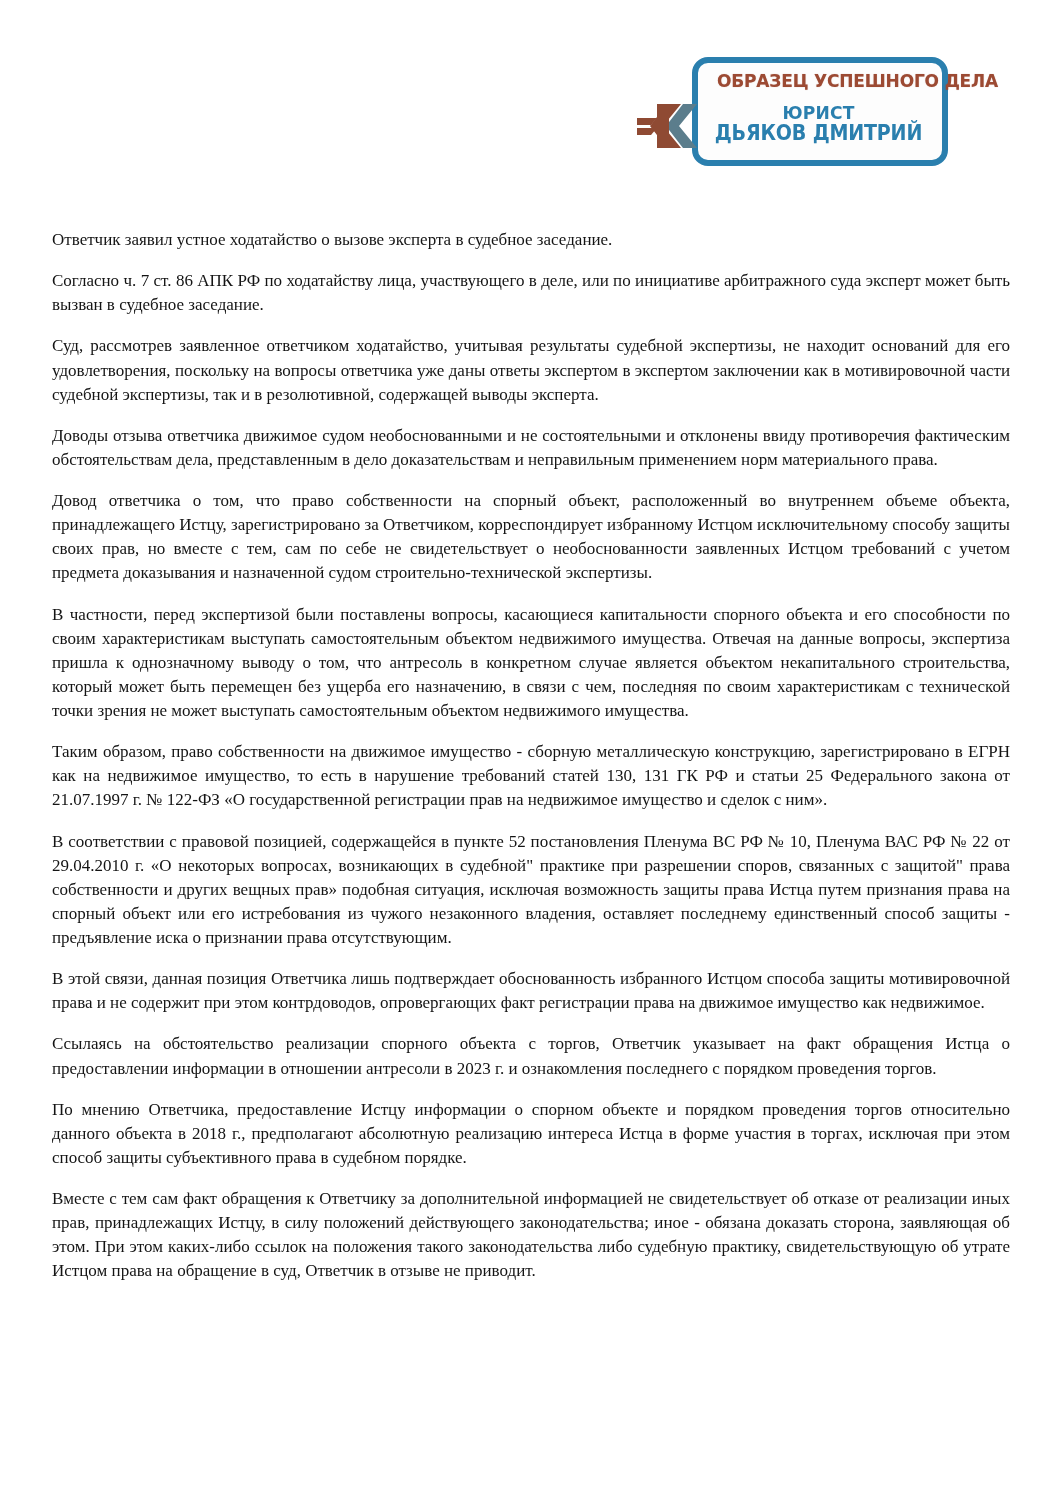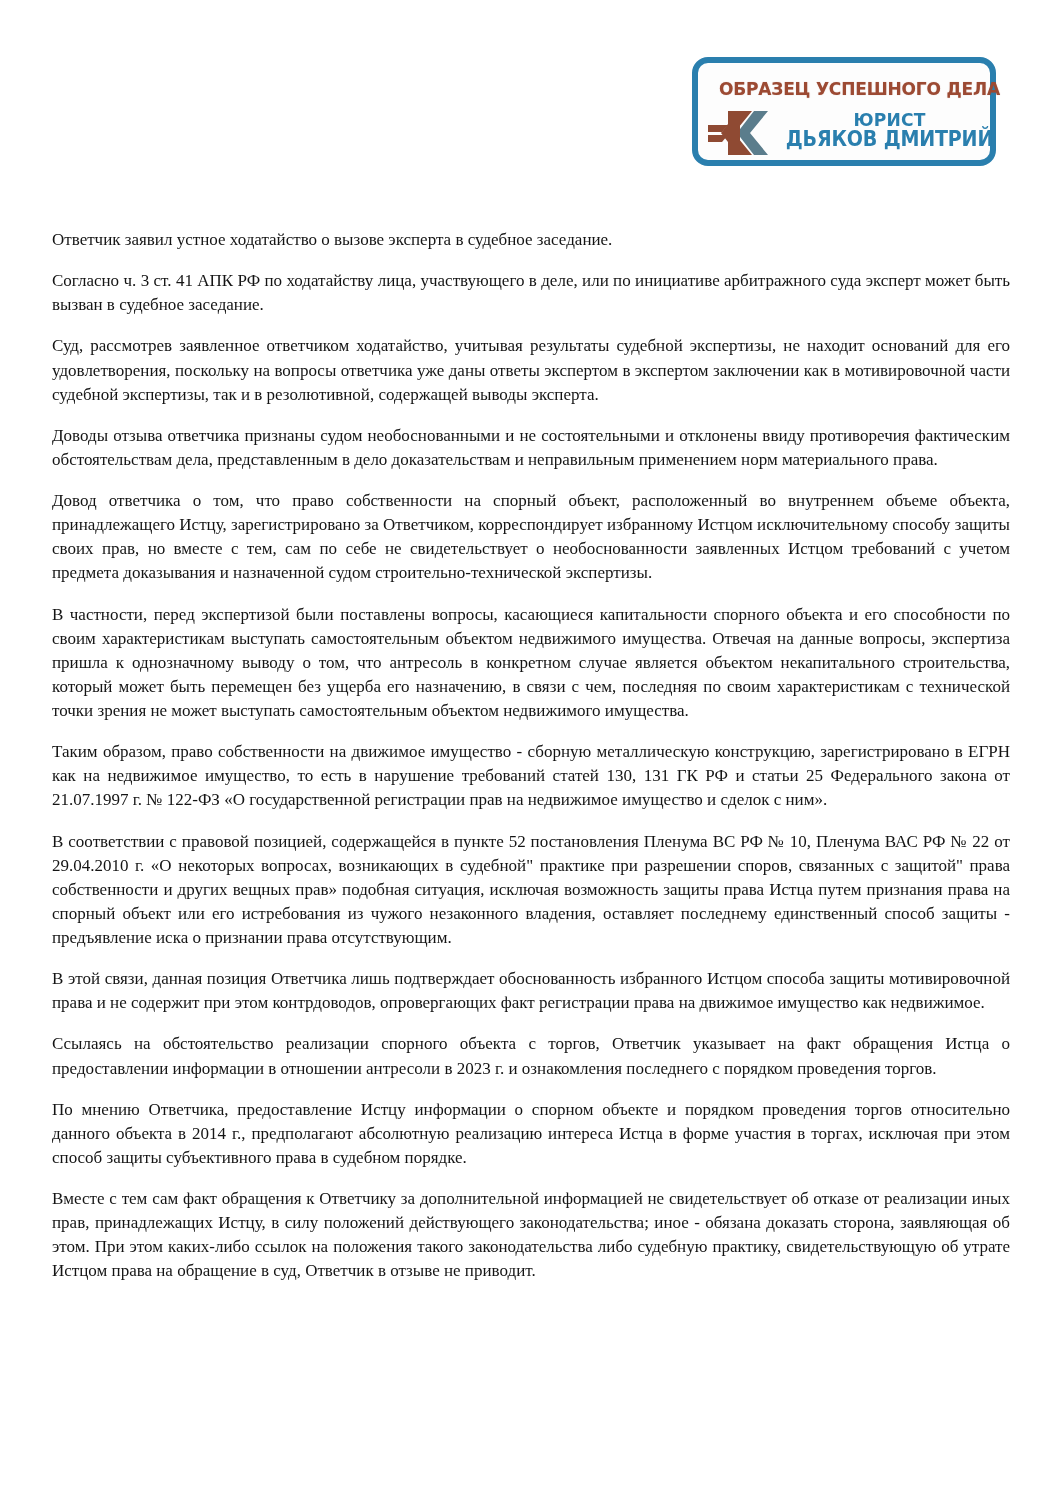--- a/index.html
+++ b/index.html
@@ -16,31 +16,31 @@
     background: #ffffff;
     overflow: hidden;
     font-family: "Liberation Serif", "DejaVu Serif", serif;
   }
 
   
   .stamp {
     position: absolute;
     left: 692px;
     top: 57px;
-    width: 304px;
+    width: 256px;
     height: 109px;
     box-sizing: border-box;
     border: 6px solid #2a7fae;
     border-radius: 16px;
     background: #fdfdfd;
     display: flex;
     flex-direction: column;
     align-items: stretch;
     justify-content: flex-start;
-    padding: 15px 10px 6px 10px;
+    padding: 7px 10px 6px 10px;
   }
 
   .stamp-title {
     font-family: "DejaVu Sans", "Liberation Sans", sans-serif;
     font-weight: bold;
     font-size: 18.5px;
     letter-spacing: -0.2px;
     color: #9c4a33;
     text-align: center;
     line-height: 1;
@@ -49,21 +49,21 @@
     transform-origin: center center;
     text-shadow: 0 0 1px rgba(156,74,51,0.45);
     margin-top: 2px;
   }
 
   .stamp-body {
     flex: 1;
     display: flex;
     flex-direction: row;
     align-items: center;
-    justify-content: space-between;
+    justify-content: flex-end;
     margin-top: 4px;
   }
 
   .stamp-emblem {
     width: 70px;
     height: 56px;
     flex: 0 0 auto;
     margin-left: -2px;
     margin-right: 2px;
   }
@@ -141,26 +141,26 @@
       </span>
       <span class="stamp-names">
         <span class="stamp-role">ЮРИСТ</span>
         <span class="stamp-person">ДЬЯКОВ ДМИТРИЙ</span>
       </span>
     </div>
   </div>
 
   <div class="doc">
     <p class="para nojustify">Ответчик заявил устное ходатайство о вызове эксперта в судебное заседание.</p>
-    <p class="para">Согласно ч. 3 ст. 41 АПК РФ по ходатайству лица, участвующего в деле, или по инициативе арбитражного суда эксперт может быть вызван в судебное заседание.</p>
+    <p class="para">Согласно ч. 7 ст. 86 АПК РФ по ходатайству лица, участвующего в деле, или по инициативе арбитражного суда эксперт может быть вызван в судебное заседание.</p>
     <p class="para">Суд, рассмотрев заявленное ответчиком ходатайство, учитывая результаты судебной экспертизы, не находит оснований для его удовлетворения, поскольку на вопросы ответчика уже даны ответы экспертом в экспертом заключении как в мотивировочной части судебной экспертизы, так и в резолютивной, содержащей выводы эксперта.</p>
-    <p class="para">Доводы отзыва ответчика признаны судом необоснованными и не состоятельными и отклонены ввиду противоречия фактическим обстоятельствам дела, представленным в дело доказательствам и неправильным применением норм материального права.</p>
+    <p class="para">Доводы отзыва ответчика движимое судом необоснованными и не состоятельными и отклонены ввиду противоречия фактическим обстоятельствам дела, представленным в дело доказательствам и неправильным применением норм материального права.</p>
     <p class="para">Довод ответчика о том, что право собственности на спорный объект, расположенный во внутреннем объеме объекта, принадлежащего Истцу, зарегистрировано за Ответчиком, корреспондирует избранному Истцом исключительному способу защиты своих прав, но вместе с тем, сам по себе не свидетельствует о необоснованности заявленных Истцом требований с учетом предмета доказывания и назначенной судом строительно-технической экспертизы.</p>
     <p class="para">В частности, перед экспертизой были поставлены вопросы, касающиеся капитальности спорного объекта и его способности по своим характеристикам выступать самостоятельным объектом недвижимого имущества. Отвечая на данные вопросы, экспертиза пришла к однозначному выводу о том, что антресоль в конкретном случае является объектом некапитального строительства, который может быть перемещен без ущерба его назначению, в связи с чем, последняя по своим характеристикам с технической точки зрения не может выступать самостоятельным объектом недвижимого имущества.</p>
     <p class="para">Таким образом, право собственности на движимое имущество - сборную металлическую конструкцию, зарегистрировано в ЕГРН как на недвижимое имущество, то есть в нарушение требований статей 130, 131 ГК РФ и статьи 25 Федерального закона от 21.07.1997 г. № 122-ФЗ «О государственной регистрации прав на недвижимое имущество и сделок с ним».</p>
     <p class="para">В соответствии с правовой позицией, содержащейся в пункте 52 постановления Пленума ВС РФ № 10, Пленума ВАС РФ № 22 от 29.04.2010 г. «О некоторых вопросах, возникающих в судебной" практике при разрешении споров, связанных с защитой" права собственности и других вещных прав» подобная ситуация, исключая возможность защиты права Истца путем признания права на спорный объект или его истребования из чужого незаконного владения, оставляет последнему единственный способ защиты - предъявление иска о признании права отсутствующим.</p>
     <p class="para">В этой связи, данная позиция Ответчика лишь подтверждает обоснованность избранного Истцом способа защиты мотивировочной права и не содержит при этом контрдоводов, опровергающих факт регистрации права на движимое имущество как недвижимое.</p>
     <p class="para">Ссылаясь на обстоятельство реализации спорного объекта с торгов, Ответчик указывает на факт обращения Истца о предоставлении информации в отношении антресоли в 2023 г. и ознакомления последнего с порядком проведения торгов.</p>
-    <p class="para">По мнению Ответчика, предоставление Истцу информации о спорном объекте и порядком проведения торгов относительно данного объекта в 2014 г., предполагают абсолютную реализацию интереса Истца в форме участия в торгах, исключая при этом способ защиты субъективного права в судебном порядке.</p>
+    <p class="para">По мнению Ответчика, предоставление Истцу информации о спорном объекте и порядком проведения торгов относительно данного объекта в 2018 г., предполагают абсолютную реализацию интереса Истца в форме участия в торгах, исключая при этом способ защиты субъективного права в судебном порядке.</p>
     <p class="para">Вместе с тем сам факт обращения к Ответчику за дополнительной информацией не свидетельствует об отказе от реализации иных прав, принадлежащих Истцу, в силу положений действующего законодательства; иное - обязана доказать сторона, заявляющая об этом. При этом каких-либо ссылок на положения такого законодательства либо судебную практику, свидетельствующую об утрате Истцом права на обращение в суд, Ответчик в отзыве не приводит.</p>
   </div>
 
 </div>
 
 </body></html>

